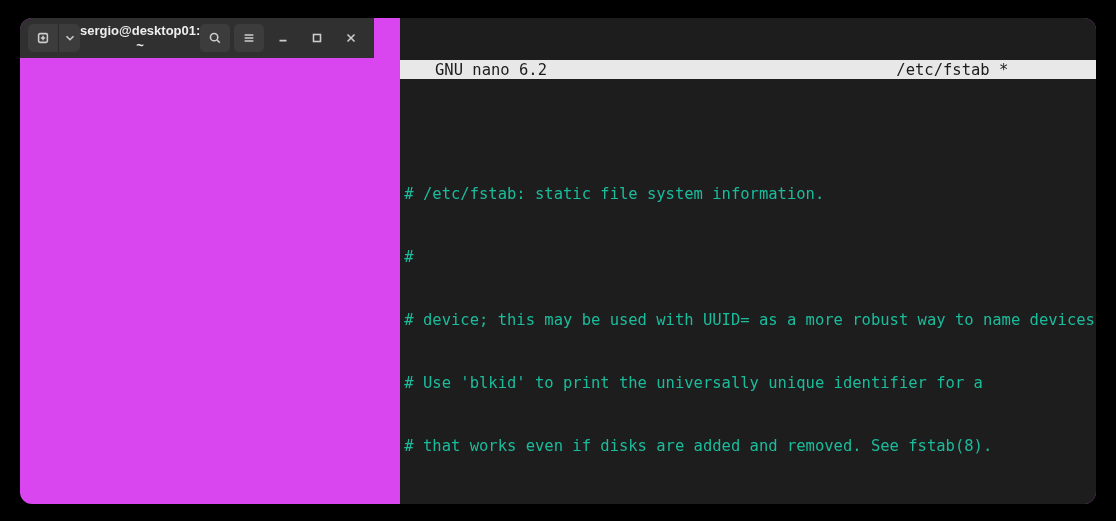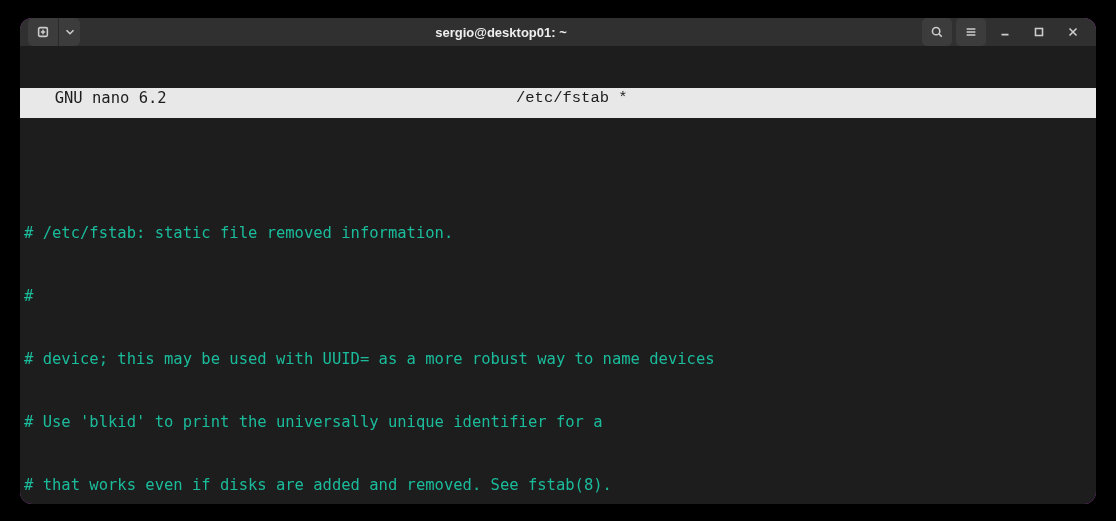--- a/index.html
+++ b/index.html
@@ -8,22 +8,23 @@
   .window {
     position: absolute;
     left: 20px;
     top: 18px;
     width: 1076px;
     height: 486px;
     background: #d946ef;
     border-radius: 12px;
     box-shadow: 0 8px 30px rgba(0,0,0,0.7);
     display: flex;
-    flex-direction: column;
+    flex-direction: row;
     overflow: hidden;
+    gap: 26px;
   }
 
   
   .titlebar {
     height: 40px;
     background: #303030;
     display: flex;
     align-items: center;
     padding: 0 8px;
     color: #ddd;
@@ -63,25 +64,25 @@
   }
   .term-inner {
     padding: 0 4px;
   }
 
   
   .nano-header {
     background: #e8e8e8;
     color: #1d1d1d;
     display: flex;
-    height: 30px;
+    height: 19px;
     padding-left: 16px;
   }
   .nano-header .hdr-left  { width: 480px; }
-  .nano-header .hdr-center{ flex:1;font-family:Liberation Mono, monospace; }
+  .nano-header .hdr-center{ flex:1; }
 
   
   .c-comment { color: #1abc9c; }
 
   .line { height: 21px; }
 </style>
 </head>
 <body>
 
 <div class="window">
@@ -137,21 +138,21 @@
     </div>
   </div>
 
   <div class="terminal">
     <div class="nano-header">
       <span class="hdr-left">  GNU nano 6.2</span>
       <span class="hdr-center">/etc/fstab *</span>
     </div>
 
     <div class="term-inner">
-      <div class="line c-comment"># /etc/fstab: static file removed information.</div>
+      <div class="line c-comment"># /etc/fstab: static file system information.</div>
       <div class="line c-comment">#</div>
       <div class="line c-comment"># device; this may be used with UUID= as a more robust way to name devices</div>
       <div class="line c-comment"># Use 'blkid' to print the universally unique identifier for a</div>
       <div class="line c-comment"># that works even if disks are added and removed. See fstab(8).</div>
       
       
       
       
       
       

